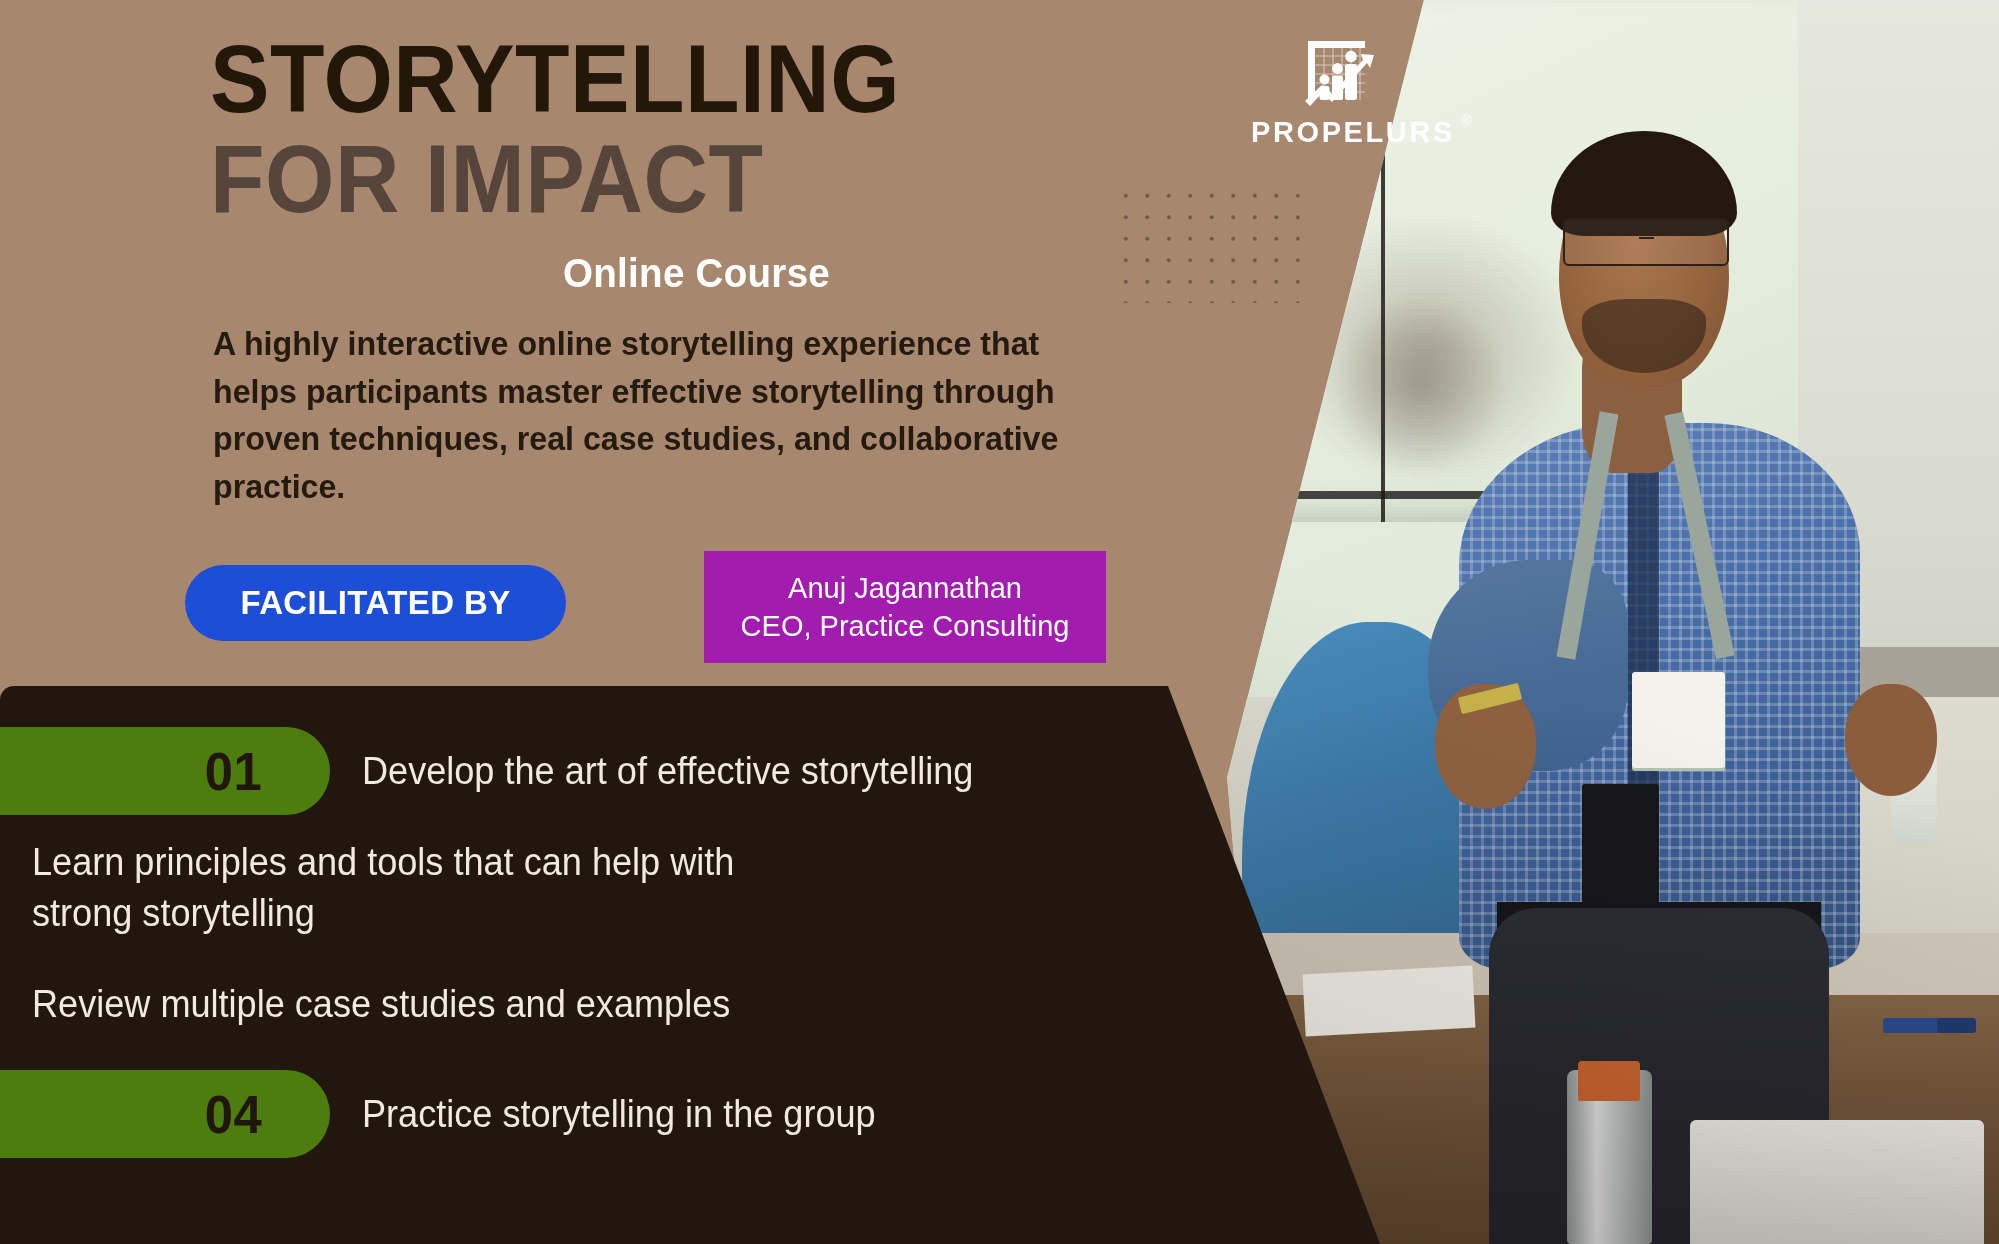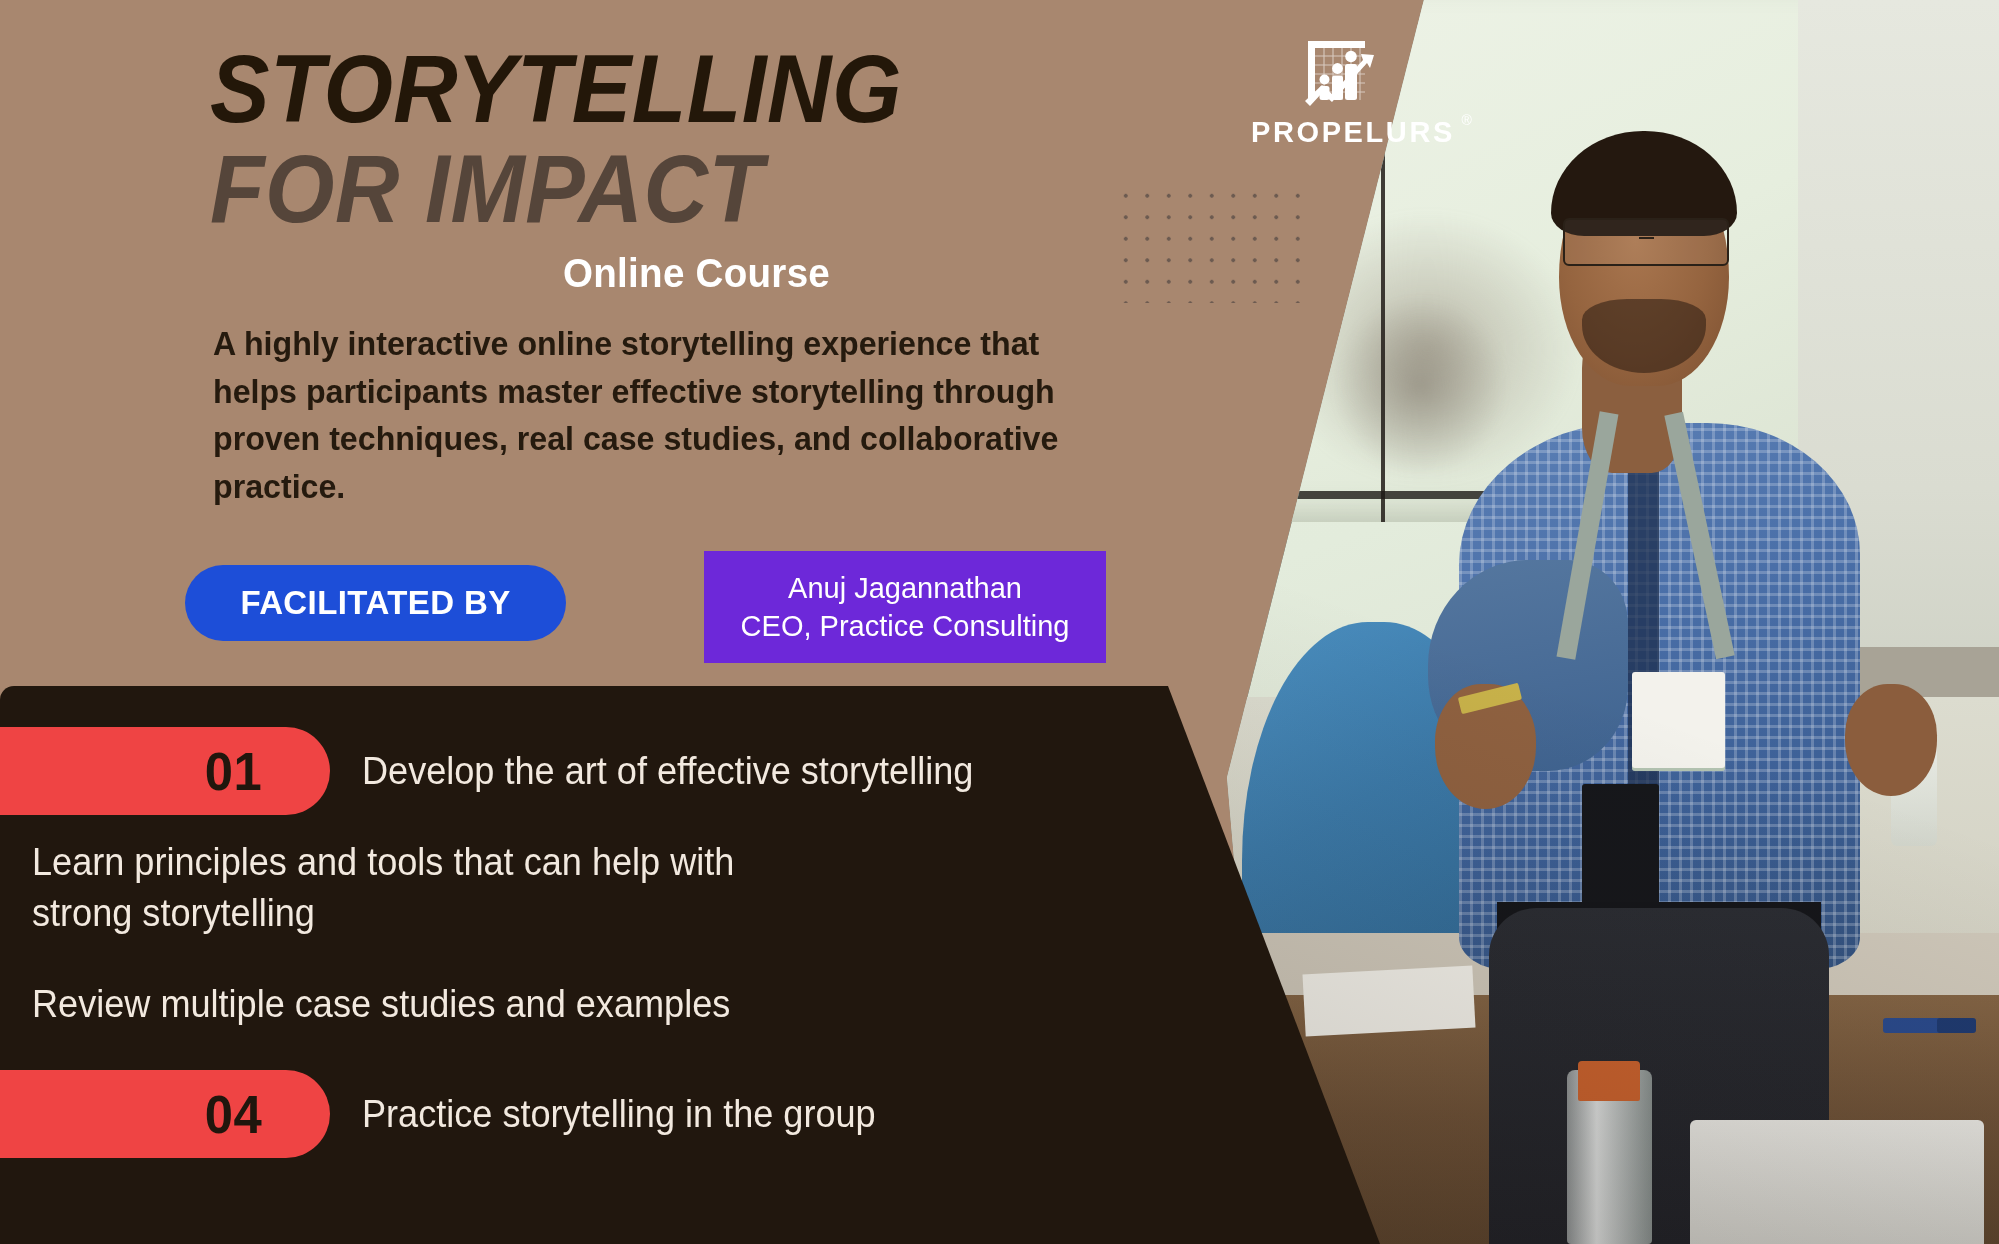--- a/index.html
+++ b/index.html
@@ -362,23 +362,22 @@
   
   .content {
     position: absolute;
     left: 0; top: 0;
     width: 1227px;
     height: 1244px;
   }
   .title-block {
     position: absolute;
     left: 210px;
-    top: 42px;
+    top: 32px;
     width: 900px;
-    font-style: italic;
   }
   .title-line1, .title-line2 {
     font-family: "Liberation Sans Narrow", "Liberation Sans", sans-serif;
     font-weight: 700;
     font-size: 96px;
     line-height: 0.98;
     letter-spacing: 0.5px;
     transform: scaleX(0.93);
     transform-origin: left center;
     margin: 0;
@@ -432,21 +431,21 @@
     font-size: 33px;
     letter-spacing: 0.4px;
   }
 
   .speaker-box {
     position: absolute;
     left: 704px;
     top: 551px;
     width: 402px;
     height: 112px;
-    background: #6d28d9;
+    background: #a21caf;
     display: flex;
     flex-direction: column;
     align-items: center;
     justify-content: center;
     gap: 4px;
   }
   .speaker-name, .speaker-role {
     color: #FFFFFF;
     font-family: "Liberation Sans", sans-serif;
     font-weight: 400;
@@ -466,21 +465,21 @@
     position: relative;
     display: flex;
     align-items: center;
     margin-bottom: 22px;
     min-height: 88px;
   }
   .pill {
     flex: 0 0 auto;
     width: 330px;
     height: 88px;
-    background: #ef4444;
+    background: #4d7c0f;
     border-radius: 0 46px 46px 0;
     display: flex;
     align-items: center;
     justify-content: flex-end;
     padding-right: 66px;
     box-sizing: border-box;
   }
   .pill-num {
     font-family: "Liberation Sans Narrow", "Liberation Sans", sans-serif;
     font-weight: 700;

